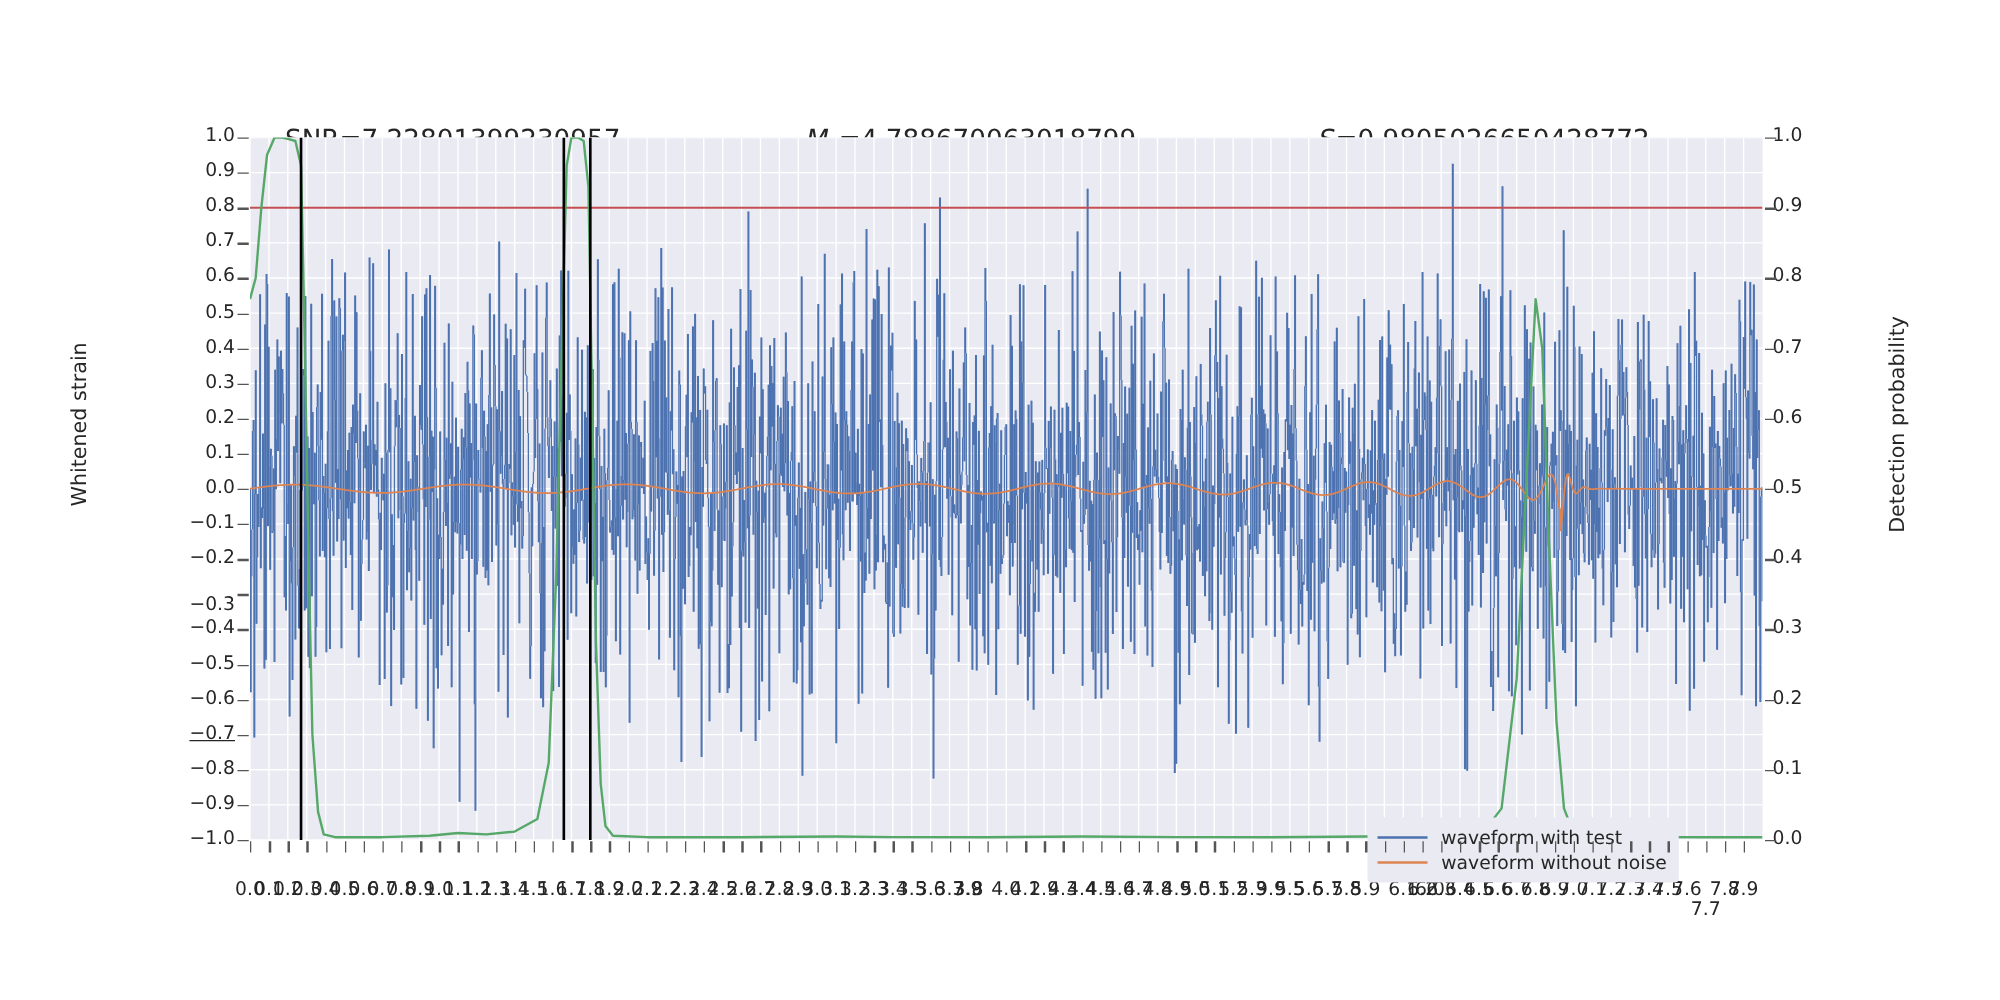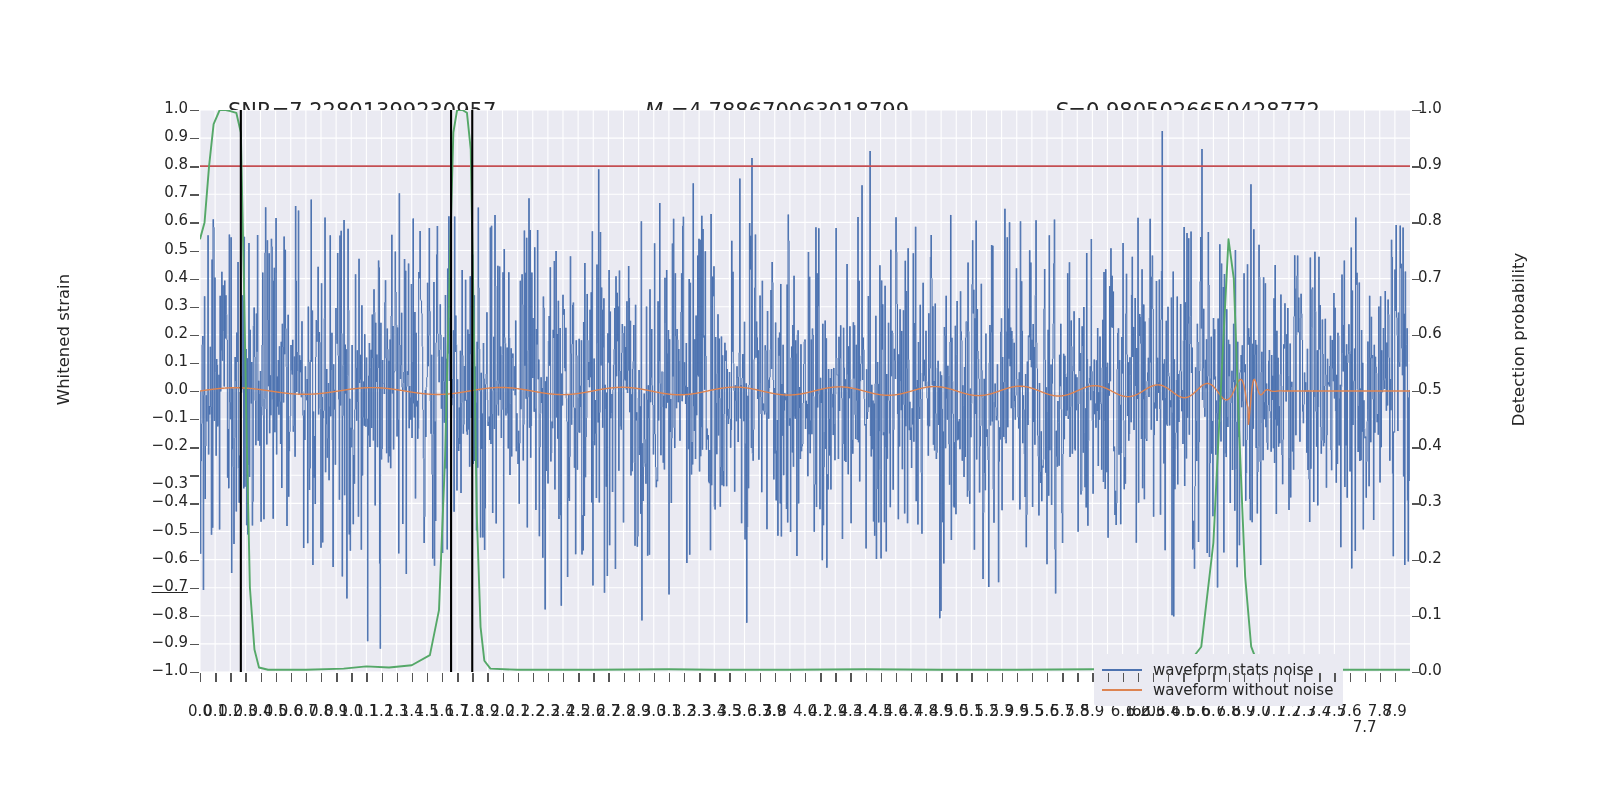--- a/index.html
+++ b/index.html
@@ -2486,21 +2486,21 @@
       <div class="xtick" style="left: 1334.38px;">7.5</div>
       <div class="xtick" style="left: 1349.5px;">7.6</div>
       <div class="xtick" style="left: 1364.63px; margin-top: 16px;">7.7</div>
       <div class="xtick" style="left: 1379.75px;">7.8</div>
       <div class="xtick" style="left: 1394.88px;">7.9</div>
     </div>
 
   <div id="legend">
       <div class="legend-row">
         <span class="legend-swatch" style="background: rgb(76, 114, 176);"></span>
-        <span class="legend-label">waveform stats noise</span>
+        <span class="legend-label">waveform with test</span>
       </div>
       <div class="legend-row">
         <span class="legend-swatch" style="background: rgb(221, 132, 82);"></span>
         <span class="legend-label">waveform without noise</span>
       </div>
     </div>
 
 <div class="tickmark-left" style="top: 110px;"></div>
     <div class="tickmark-left" style="top: 138.1px;"></div>
     <div class="tickmark-left" style="top: 166.2px;"></div>

